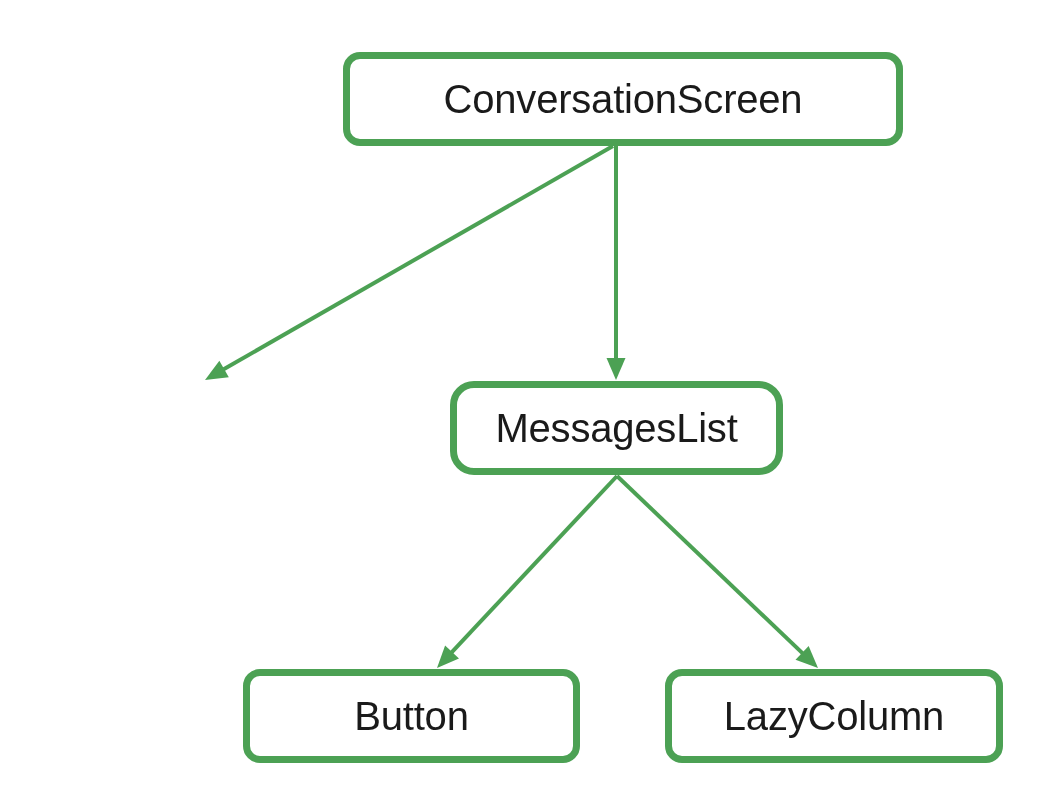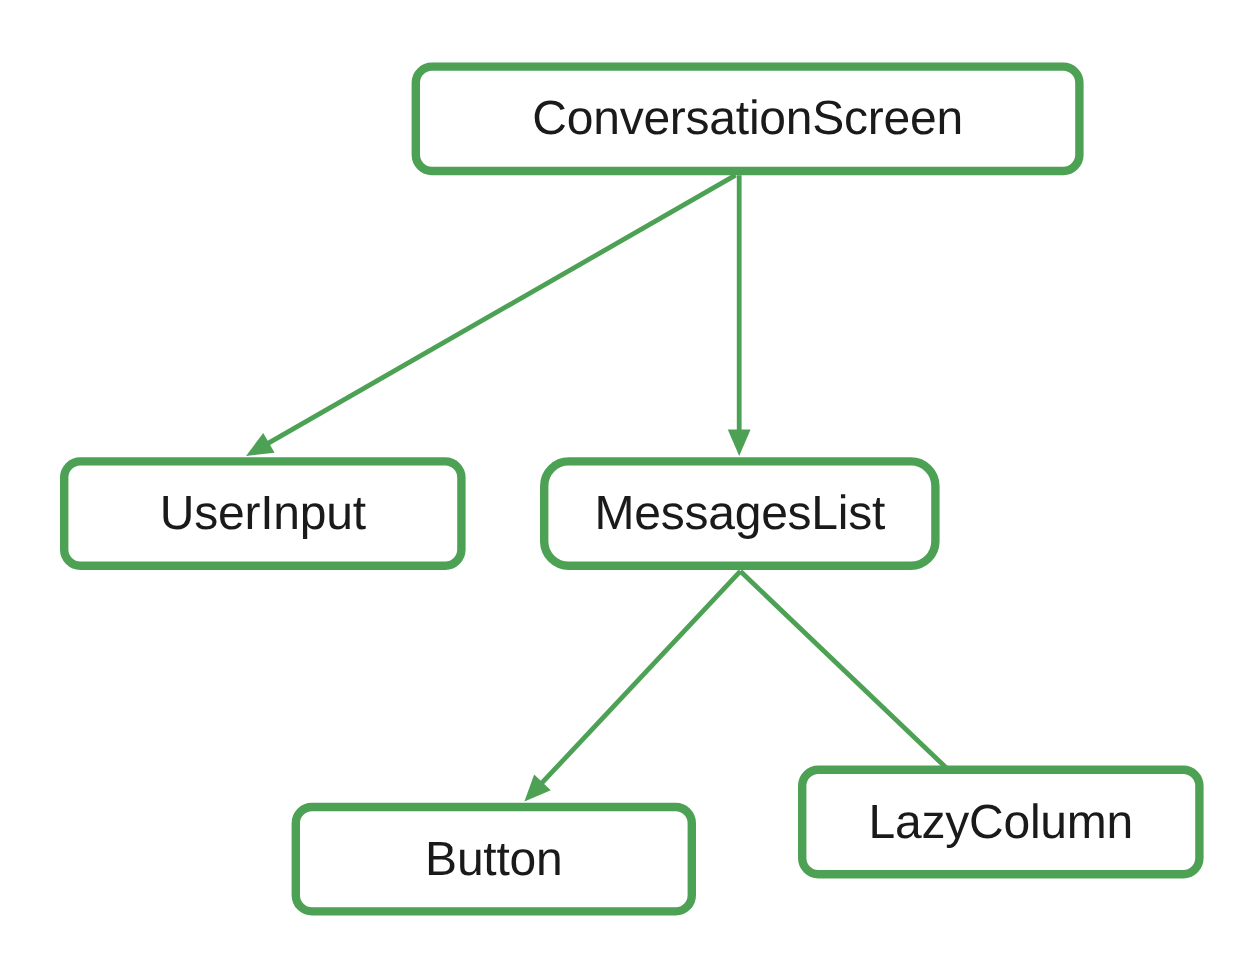--- a/index.html
+++ b/index.html
@@ -68,29 +68,26 @@
         <polygon points="437,668 445.11610139605847,645.4527407845455 458.9773082747201,658.4476222332908" fill="#4CA154"></polygon>
         <line class="edge-line" x1="617" y1="476" x2="804.2609009696207" y2="654.8760845082944" stroke="#4CA154" stroke-width="4"></line>
         <polygon points="818,668 795.5296117979185,659.6734368405831 808.6535272896242,645.9343378102038" fill="#4CA154"></polygon>
       </g>
   </svg>
 
   <div class="node-box" style="left: 343px; top: 52px; width: 560px; height: 94px; border-color: rgb(76, 161, 84); background: rgb(255, 255, 255); border-width: 7px; border-radius: 17px;">
     <span class="node-label" style="color: rgb(26, 26, 26);">ConversationScreen</span>
   </div>
 
-  <div class="node-box" style="left: 50px; top: 381px; width: 338px; height: 94px; border-color: rgb(76, 161, 84); background: rgb(255, 255, 255); border-width: 7px; border-radius: 17px;">
-    <span class="node-label" style="color: rgb(26, 26, 26);">UserInput</span>
-  </div>
 
   <div class="node-box" style="left: 450px; top: 381px; width: 333px; height: 94px; border-color: rgb(76, 161, 84); background: rgb(255, 255, 255); border-width: 7px; border-radius: 24px;">
     <span class="node-label" style="color: rgb(26, 26, 26);">MessagesList</span>
   </div>
 
   <div class="node-box" style="left: 243px; top: 669px; width: 337px; height: 94px; border-color: rgb(76, 161, 84); background: rgb(255, 255, 255); border-width: 7px; border-radius: 17px;">
     <span class="node-label" style="color: rgb(26, 26, 26);">Button</span>
   </div>
 
-  <div class="node-box" style="left: 665px; top: 638px; width: 338px; height: 94px; border-color: rgb(76, 161, 84); background: rgb(255, 255, 255); border-width: 7px; border-radius: 17px;">
+  <div class="node-box" style="left: 665px; top: 669px; width: 338px; height: 94px; border-color: rgb(76, 161, 84); background: rgb(255, 255, 255); border-width: 7px; border-radius: 17px;">
     <span class="node-label" style="color: rgb(26, 26, 26);">LazyColumn</span>
   </div>
 
 </div>
 
 </body></html>

